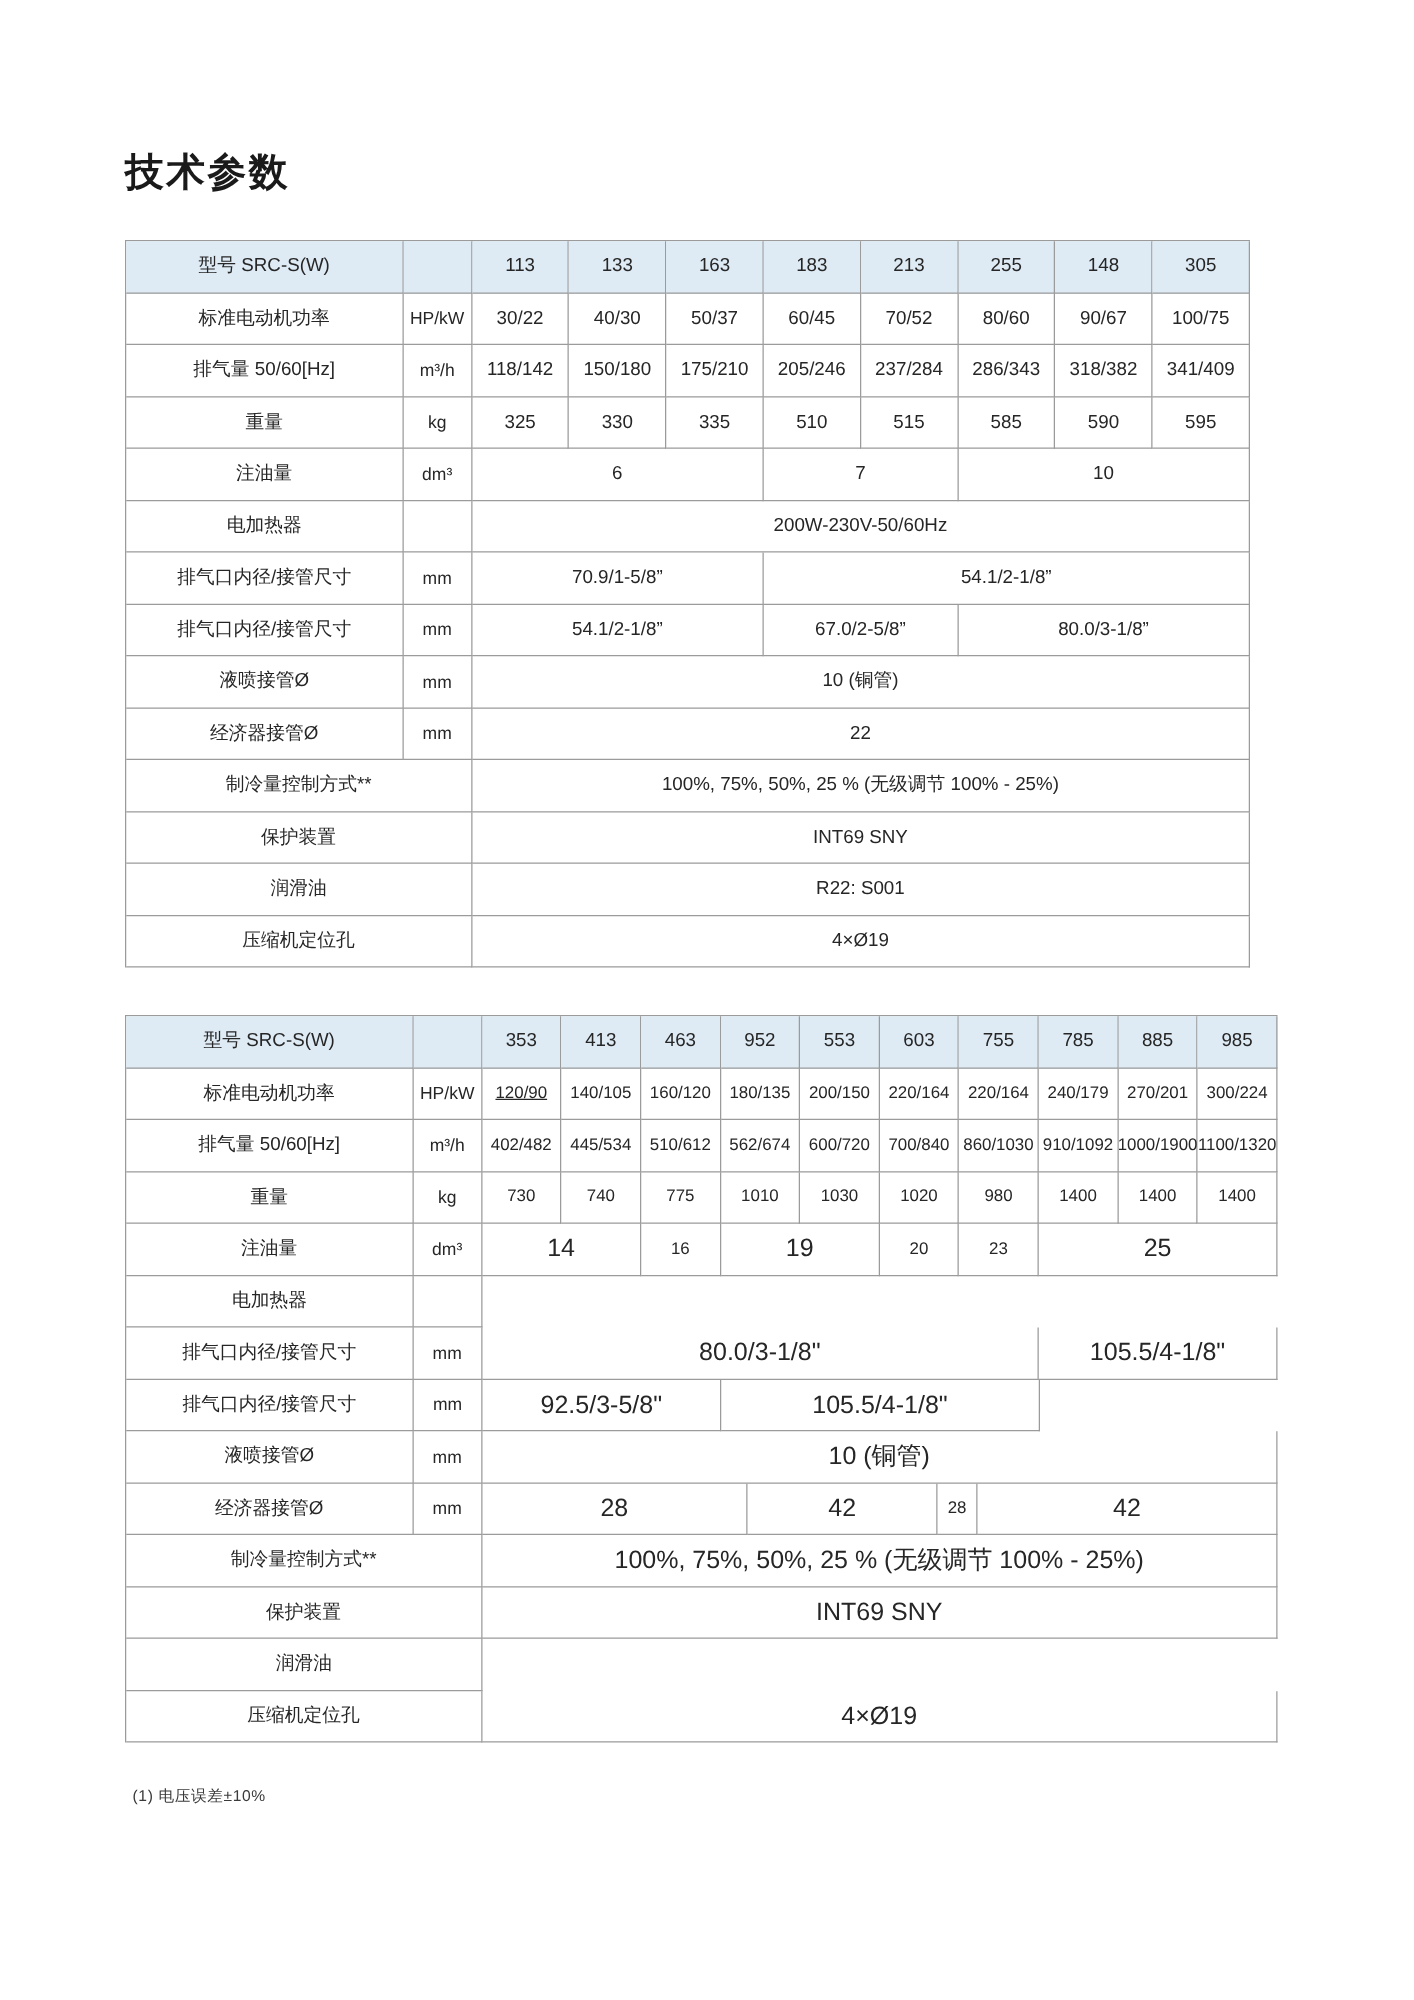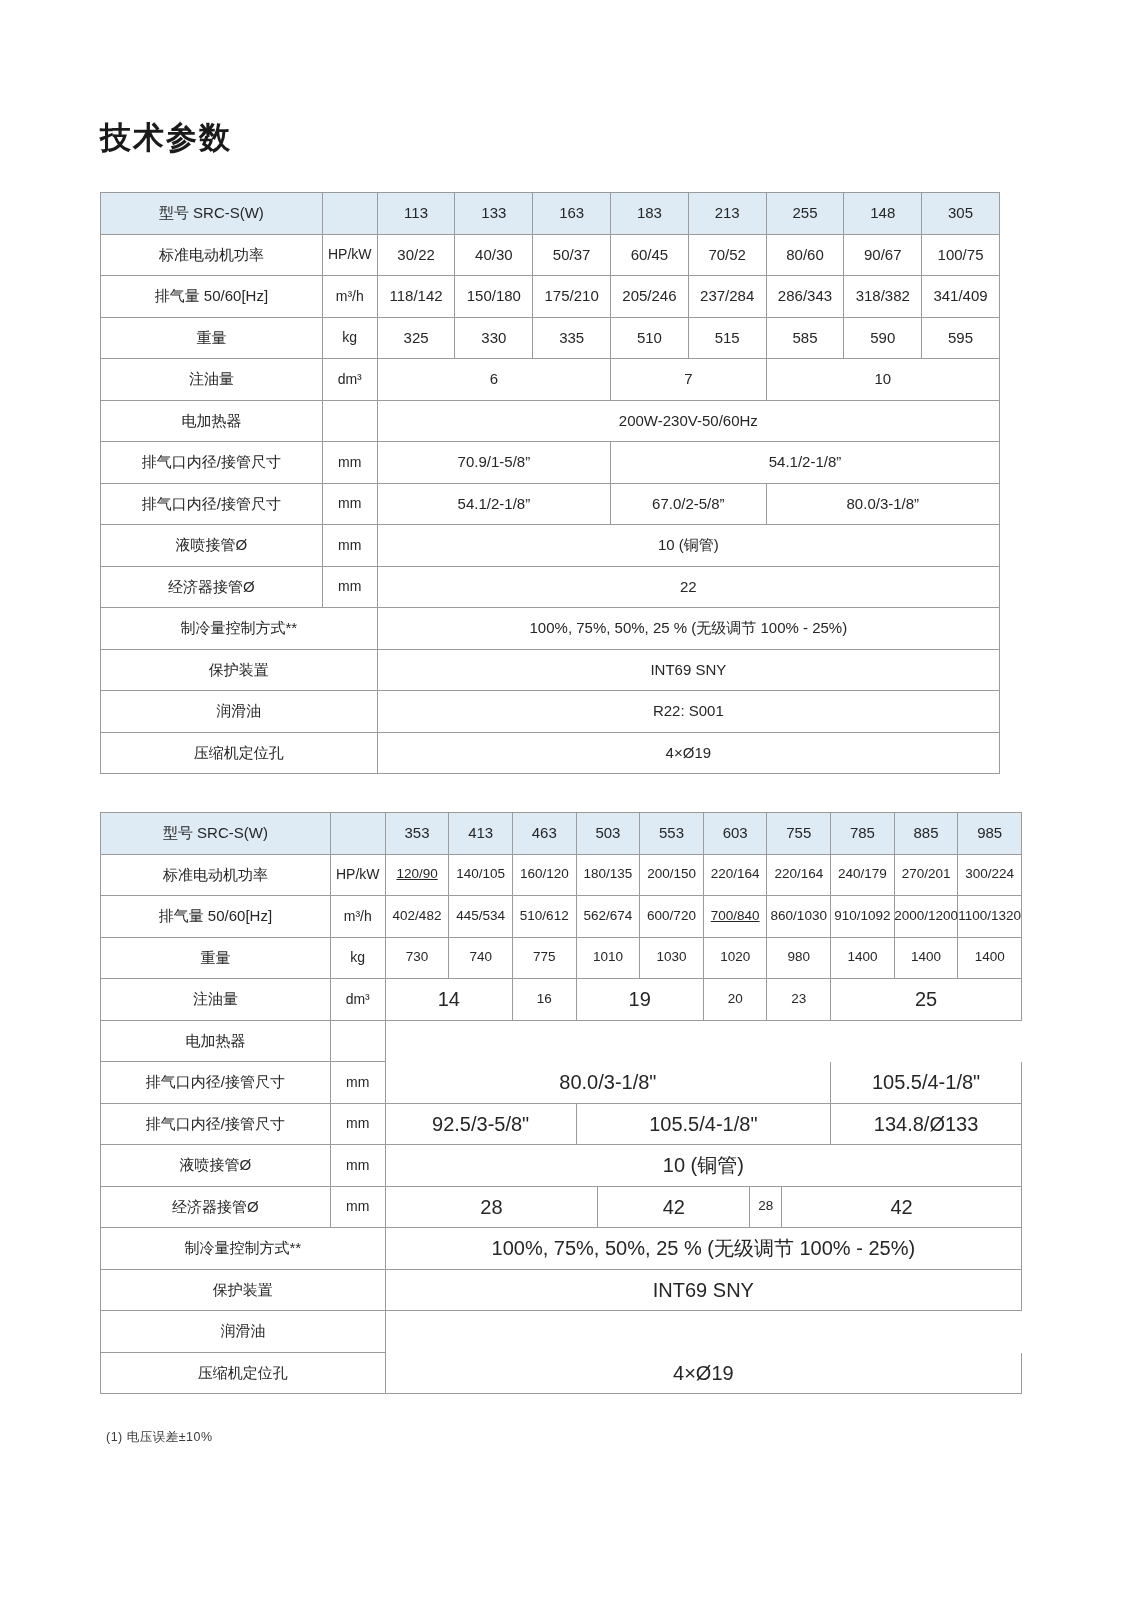--- a/index.html
+++ b/index.html
@@ -169,21 +169,21 @@
         <div class="cell value-cell merged" style="width: 623px;">4×Ø19</div>
       </div>
     </div>
   <div class="spec-table t2">
       <div class="trow header-row">
         <div class="cell row-label" style="width: 230px;">型号 SRC-S(W)</div>
         <div class="cell unit-cell" style="width: 55px;"></div>
         <div class="cell model-header" style="width: 63.7px;">353</div>
         <div class="cell model-header" style="width: 63.7px;">413</div>
         <div class="cell model-header" style="width: 63.7px;">463</div>
-        <div class="cell model-header" style="width: 63.7px;">503</div>
+        <div class="cell model-header" style="width: 63.7px;">952</div>
         <div class="cell model-header" style="width: 63.7px;">553</div>
         <div class="cell model-header" style="width: 63.7px;">603</div>
         <div class="cell model-header" style="width: 63.7px;">755</div>
         <div class="cell model-header" style="width: 63.7px;">785</div>
         <div class="cell model-header" style="width: 63.7px;">885</div>
         <div class="cell model-header" style="width: 63.7px;">985</div>
       </div>
       <div class="trow">
         <div class="cell row-label" style="width: 230px;">标准电动机功率</div>
         <div class="cell unit-cell" style="width: 55px;">HP/kW</div>
@@ -199,24 +199,24 @@
         <div class="cell value-cell" style="width: 63.7px;">300/224</div>
       </div>
       <div class="trow">
         <div class="cell row-label" style="width: 230px;">排气量 50/60[Hz]</div>
         <div class="cell unit-cell" style="width: 55px;">m³/h</div>
         <div class="cell value-cell" style="width: 63.7px;">402/482</div>
         <div class="cell value-cell" style="width: 63.7px;">445/534</div>
         <div class="cell value-cell" style="width: 63.7px;">510/612</div>
         <div class="cell value-cell" style="width: 63.7px;">562/674</div>
         <div class="cell value-cell" style="width: 63.7px;">600/720</div>
-        <div class="cell value-cell" style="width: 63.7px; text-decoration: underline;">700/840</div>
+        <div class="cell value-cell" style="width: 63.7px;">700/840</div>
         <div class="cell value-cell" style="width: 63.7px;">860/1030</div>
         <div class="cell value-cell" style="width: 63.7px;">910/1092</div>
-        <div class="cell value-cell" style="width: 63.7px;">2000/1200</div>
+        <div class="cell value-cell" style="width: 63.7px;">1000/1900</div>
         <div class="cell value-cell" style="width: 63.7px;">1100/1320</div>
       </div>
       <div class="trow">
         <div class="cell row-label" style="width: 230px;">重量</div>
         <div class="cell unit-cell" style="width: 55px;">kg</div>
         <div class="cell value-cell" style="width: 63.7px;">730</div>
         <div class="cell value-cell" style="width: 63.7px;">740</div>
         <div class="cell value-cell" style="width: 63.7px;">775</div>
         <div class="cell value-cell" style="width: 63.7px;">1010</div>
         <div class="cell value-cell" style="width: 63.7px;">1030</div>
@@ -244,21 +244,20 @@
         <div class="cell row-label" style="width: 230px;">排气口内径/接管尺寸</div>
         <div class="cell unit-cell" style="width: 55px;">mm</div>
         <div class="cell value-cell merged" style="width: 445.9px;">80.0/3-1/8"</div>
         <div class="cell value-cell merged" style="width: 191.1px;">105.5/4-1/8"</div>
       </div>
       <div class="trow">
         <div class="cell row-label" style="width: 230px;">排气口内径/接管尺寸</div>
         <div class="cell unit-cell" style="width: 55px;">mm</div>
         <div class="cell value-cell merged" style="width: 191.1px;">92.5/3-5/8"</div>
         <div class="cell value-cell merged" style="width: 254.8px;">105.5/4-1/8"</div>
-        <div class="cell value-cell merged" style="width: 191.1px;">134.8/Ø133</div>
       </div>
       <div class="trow">
         <div class="cell row-label" style="width: 230px;">液喷接管Ø</div>
         <div class="cell unit-cell" style="width: 55px;">mm</div>
         <div class="cell value-cell merged" style="width: 637px;">10 (铜管)</div>
       </div>
       <div class="trow">
         <div class="cell row-label" style="width: 230px;">经济器接管Ø</div>
         <div class="cell unit-cell" style="width: 55px;">mm</div>
         <div class="cell value-cell merged" style="width: 212.758px;">28</div>

